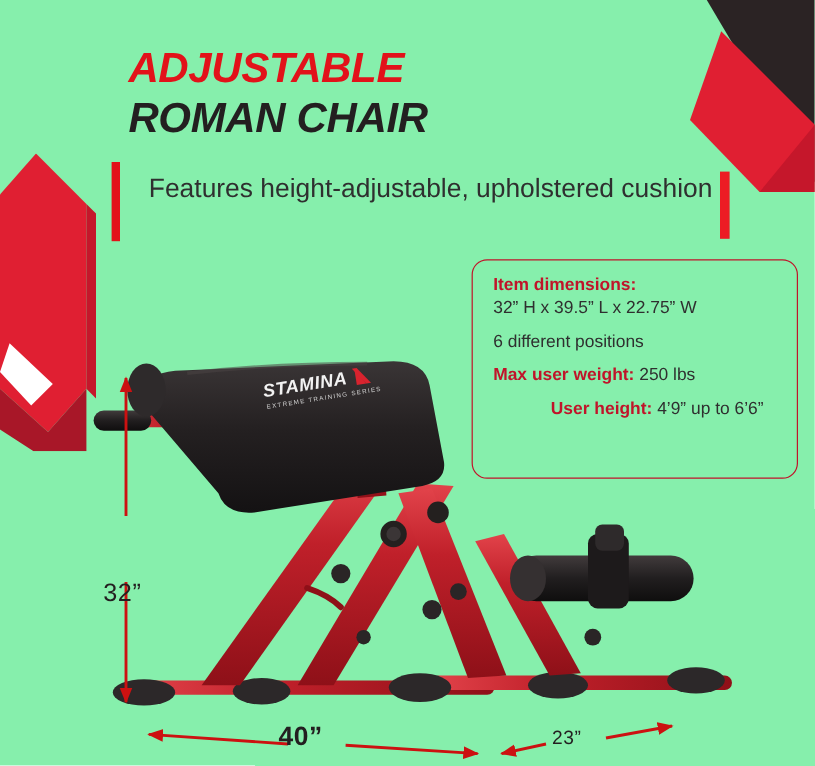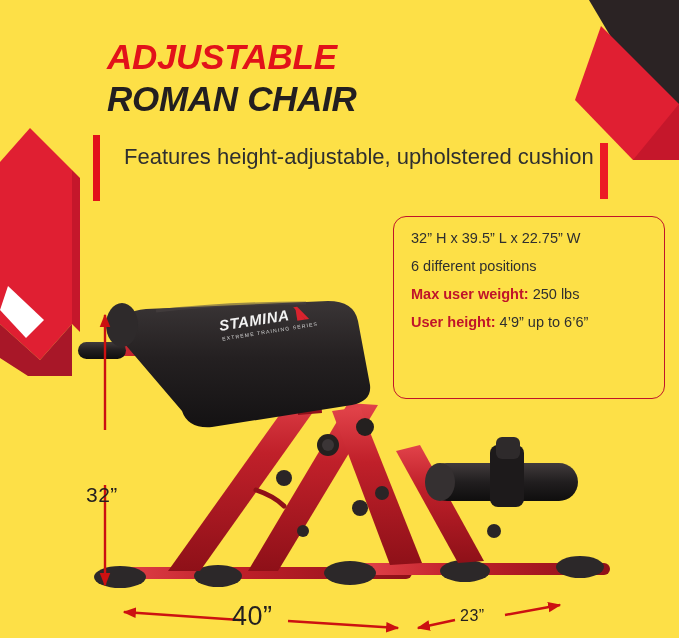--- a/index.html
+++ b/index.html
@@ -1,19 +1,19 @@
 <!DOCTYPE html>
 <html><head>
 <meta charset="utf-8">
 <style>
   html,body{margin:0;padding:0;background:#fff;}
   body{width:679px;height:638px;position:relative;overflow:hidden;
        font-family:"Liberation Sans","DejaVu Sans",sans-serif;}
 
-  .stage{position:absolute;inset:0;background:#fde047;}
+  .stage{position:absolute;inset:0;background:#86efac;}
 
   
   .deco{position:absolute;pointer-events:none;}
   #tr-dark{top:0;right:0;width:150px;height:152px;}
   #tr-red{top:0;right:0;width:150px;height:160px;}
   #left-red{top:128px;left:0;width:92px;height:248px;}
   #bl-spark{left:0;bottom:0;width:70px;height:90px;}
 
   
   .headline{position:absolute;left:107px;top:36px;}
@@ -28,33 +28,33 @@
   #sub-bar-right{position:absolute;left:600px;top:143px;width:8px;height:56px;
                  background:#ec1c24;}
   #subtitle{position:absolute;left:124px;top:141px;width:470px;
             font-size:22px;line-height:31px;color:#2f2f2f;font-weight:400;}
 
   
   #spec-card{position:absolute;left:393px;top:216px;width:272px;height:183px;
              border:1.4px solid #c0142a;border-radius:13px;
              box-sizing:border-box;padding:12px 0 0 17px;}
   .spec-row{font-size:14.5px;line-height:19px;color:#2b2b2b;margin-bottom:9px;}
-  .spec-row:last-child{margin-bottom:0;}
+  .spec-row:last-child{margin-bottom:0;margin-left:48px;}
   .spec-k{color:#c0142a;font-weight:bold;}
   .spec-v{color:#2f2f2f;}
   .spec-sub{display:block;color:#2f2f2f;}
 
   
   #product{position:absolute;left:60px;top:295px;width:560px;height:305px;}
 
   
   #dim-v-label{position:absolute;left:86px;top:439px;font-size:21px;
                color:#231f20;letter-spacing:0.5px;margin-top:44px;}
-  #dim-40-label{position:absolute;left:232px;top:601px;font-size:27px;
-                color:#231f20;letter-spacing:0.5px;}
+  #dim-40-label{position:absolute;left:232px;top:601px;font-size:22px;
+                color:#231f20;letter-spacing:0.5px;font-weight:bold;}
   #dim-23-label{position:absolute;left:460px;top:607px;font-size:16px;
                 color:#231f20;letter-spacing:0.5px;}
   #dim-arrows{position:absolute;left:0;top:280px;width:679px;height:358px;}
 </style>
 </head>
 <body>
 
 <div class="stage">
 
   <svg class="deco" id="tr-dark" viewBox="0 0 150 152" preserveAspectRatio="none">
@@ -82,20 +82,21 @@
     <div class="h-line" id="h-bot">ROMAN CHAIR</div>
   </div>
 
   <div id="sub-bar-left"></div>
   <div id="sub-bar-right"></div>
   <div id="subtitle">Features height-adjustable, upholstered cushion</div>
 
   <div id="spec-card">
 
     <div class="spec-row">
+      <span class="spec-k">Item dimensions:</span>
       <span class="spec-sub">32” H x 39.5” L x 22.75” W</span>
     </div>
 
 
     <div class="spec-row">
       <span class="spec-sub">6 different positions</span>
     </div>
 
     <div class="spec-row">
       <span class="spec-k">Max user weight:</span><span class="spec-v"> 250 lbs</span>

